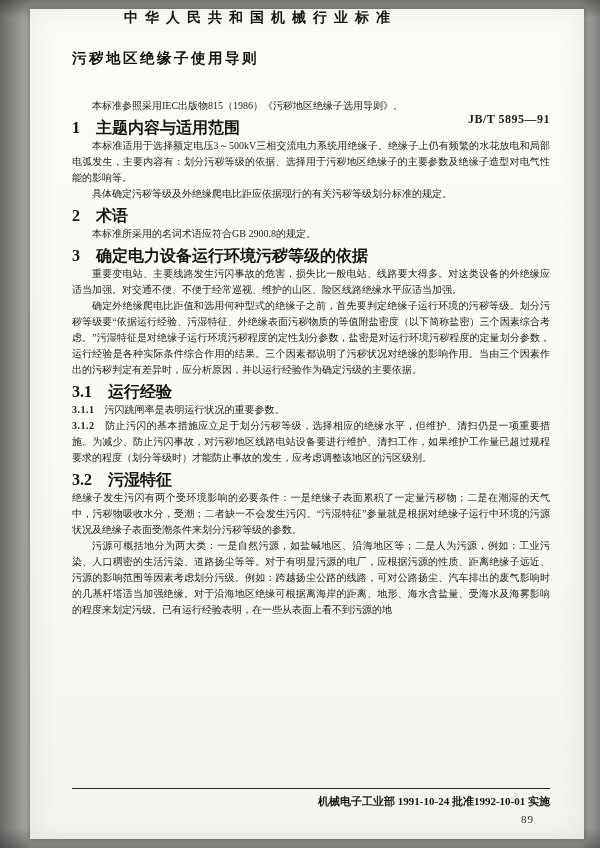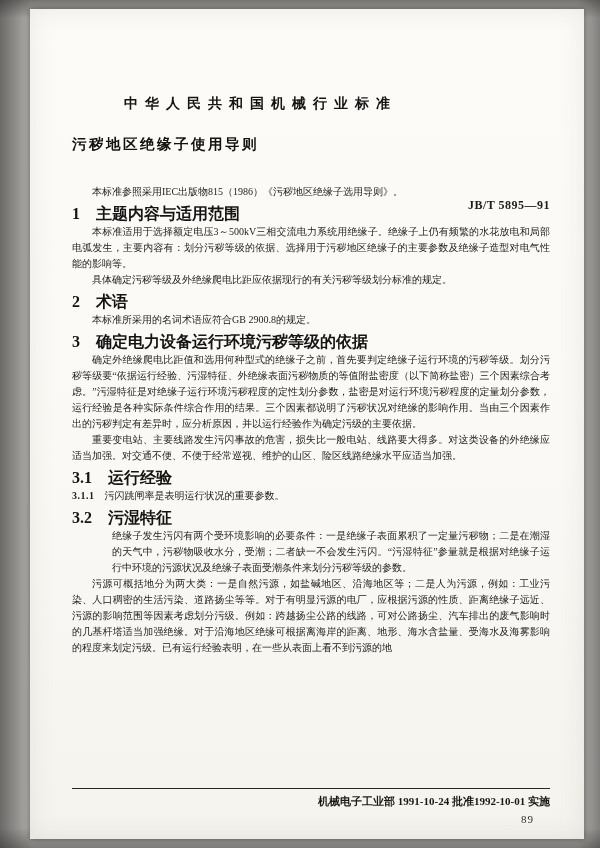--- a/index.html
+++ b/index.html
@@ -23,21 +23,20 @@
     position: absolute;
     left: 30px; top: 9px;
     width: 554px; height: 830px;
     background: linear-gradient(180deg, #fcfbf8 0%, #faf9f5 55%, #f5f3ee 100%);
     box-shadow: 0 0 6px rgba(0,0,0,.45), inset 0 0 26px rgba(110,100,85,.12);
   }
 
   .content { position: relative; height: 100%; padding: 0 34px 0 42px; color: #1f1d1b; }
 
   .std-line {
-    margin-top: 86px;
     padding-left: 52px;
     font-size: 14px; font-weight: bold;
     letter-spacing: 7px;
     color: #161412;
     white-space: nowrap;
   }
   .std-number {
     position: absolute; top: 103px; right: 34px;
     font-size: 12px; font-weight: bold; letter-spacing: .5px;
   }
@@ -49,21 +48,21 @@
 
   .doc-body {
     margin-top: 30px;
     font-size: 10px; line-height: 16px;
     text-align: justify;
     height: 604px; overflow: hidden;
     color: #24221f;
   }
   .doc-body p { margin: 0; }
   .doc-body p.indent { text-indent: 2em; }
-  .doc-body p.flush  { text-indent: 0; margin-left: 40px; }
+  .doc-body p.flush  { text-indent: 0; }
   .sec-heading, .sub-heading {
     font-size: 16px; font-weight: bold;
     margin: 6px 0 2px;
     color: #161412;
   }
   .clause { text-indent: 0; }
   .clause .num { font-weight: bold; letter-spacing: .5px; }
 
   .doc-footer {
     position: absolute;
@@ -93,26 +92,27 @@
         <p class="indent">本标准参照采用IEC出版物815（1986）《污秽地区绝缘子选用导则》。</p>
 
         <h2 class="sec-heading">1　主题内容与适用范围</h2>
         <p class="indent">本标准适用于选择额定电压3～500kV三相交流电力系统用绝缘子。绝缘子上仍有频繁的水花放电和局部电弧发生，主要内容有：划分污秽等级的依据、选择用于污秽地区绝缘子的主要参数及绝缘子造型对电气性能的影响等。</p>
         <p class="indent">具体确定污秽等级及外绝缘爬电比距应依据现行的有关污秽等级划分标准的规定。</p>
 
         <h2 class="sec-heading">2　术语</h2>
         <p class="indent">本标准所采用的名词术语应符合GB 2900.8的规定。</p>
 
         <h2 class="sec-heading">3　确定电力设备运行环境污秽等级的依据</h2>
+        <p class="indent">重要变电站、主要线路发生污闪事故的危害，损失比一般电站、线路要大得多。对这类设备的外绝缘应适当加强。对交通不便、不便于经常巡视、维护的山区、险区线路绝缘水平应适当加强。</p>
         <p class="indent">确定外绝缘爬电比距值和选用何种型式的绝缘子之前，首先要判定绝缘子运行环境的污秽等级。划分污秽等级要“依据运行经验、污湿特征、外绝缘表面污秽物质的等值附盐密度（以下简称盐密）三个因素综合考虑。”污湿特征是对绝缘子运行环境污秽程度的定性划分参数，盐密是对运行环境污秽程度的定量划分参数，运行经验是各种实际条件综合作用的结果。三个因素都说明了污秽状况对绝缘的影响作用。当由三个因素作出的污秽判定有差异时，应分析原因，并以运行经验作为确定污级的主要依据。</p>
-        <p class="indent">重要变电站、主要线路发生污闪事故的危害，损失比一般电站、线路要大得多。对这类设备的外绝缘应适当加强。对交通不便、不便于经常巡视、维护的山区、险区线路绝缘水平应适当加强。</p>
 
         <h3 class="sub-heading">3.1　运行经验</h3>
 
         <p class="clause"><span class="num">3.1.1</span><span>　污闪跳闸率是表明运行状况的重要参数。</span></p>
+        <p class="clause"><span class="num">3.1.2</span><span>　防止污闪的基本措施应立足于划分污秽等级，选择相应的绝缘水平，但维护、清扫仍是一项重要措施。为减少、防止污闪事故，对污秽地区线路电站设备要进行维护、清扫工作，如果维护工作量已超过规程要求的程度（划分等级时）才能防止事故的发生，应考虑调整该地区的污区级别。</span></p>
 
         <h3 class="sub-heading">3.2　污湿特征</h3>
         <p class="flush">绝缘子发生污闪有两个受环境影响的必要条件：一是绝缘子表面累积了一定量污秽物；二是在潮湿的天气中，污秽物吸收水分，受潮；二者缺一不会发生污闪。“污湿特征”参量就是根据对绝缘子运行中环境的污源状况及绝缘子表面受潮条件来划分污秽等级的参数。</p>
         <p class="indent">污源可概括地分为两大类：一是自然污源，如盐碱地区、沿海地区等；二是人为污源，例如：工业污染、人口稠密的生活污染、道路扬尘等等。对于有明显污源的电厂，应根据污源的性质、距离绝缘子远近、污源的影响范围等因素考虑划分污级。例如：跨越扬尘公路的线路，可对公路扬尘、汽车排出的废气影响时的几基杆塔适当加强绝缘。对于沿海地区绝缘可根据离海岸的距离、地形、海水含盐量、受海水及海雾影响的程度来划定污级。已有运行经验表明，在一些从表面上看不到污源的地</p>
       </div>
     </div>
 
     <div class="doc-footer">
       <span>机械电子工业部 1991-10-24 批准</span>
       <span>1992-10-01 实施</span>

